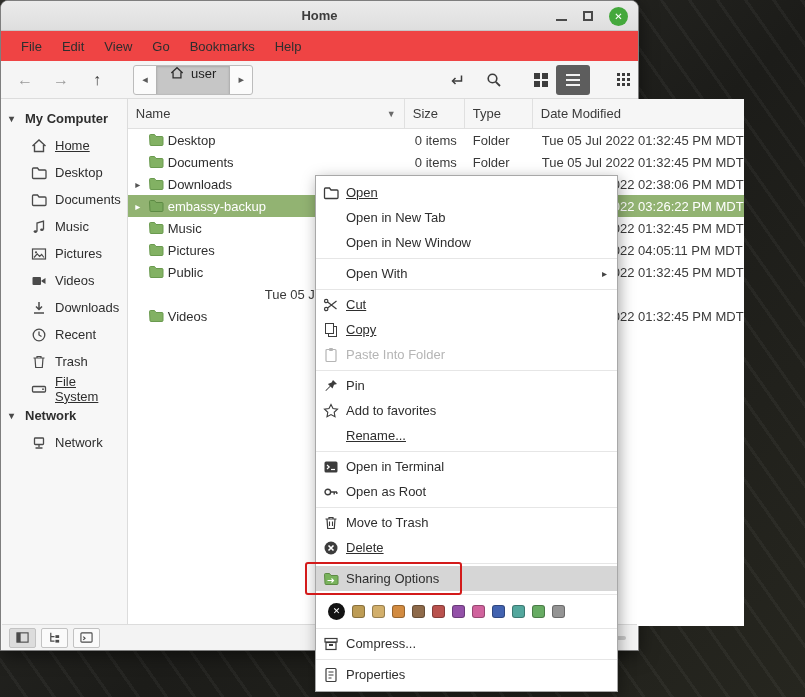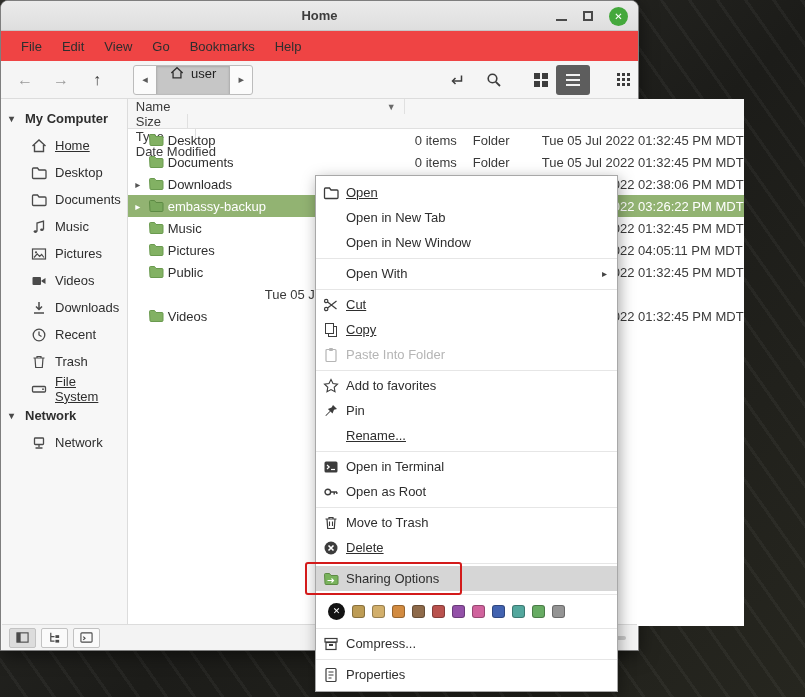--- a/index.html
+++ b/index.html
@@ -53,21 +53,21 @@
   
   .body { display:flex; height:527px; }
   .sidebar { width:173px; border-right:1px solid #dcdcdc; background:#f7f7f7; padding-top:6px; }
   .side-section { display:flex; align-items:center; gap:6px; padding:5px 8px; font-weight:bold; height:27px; }
   .side-expander { font-size:10px; color:#4a4a4a; width:10px; }
   .side-item { display:flex; align-items:center; gap:8px; padding:0 6px 0 30px; height:27px; }
   .side-item .icon16 { width:16px; height:16px; display:flex; }
   .u { text-decoration:underline; }
 
   .filearea { flex:1; background:#fff; display:flex; flex-direction:column; }
-  .list-header { display:flex; height:30px; background:#f6f6f6; border-bottom:1px solid #e0e0e0; flex-shrink:0;flex-direction:column; }
+  .list-header { display:flex; height:30px; background:#f6f6f6; border-bottom:1px solid #e0e0e0; flex-shrink:0; }
   .col { display:flex; align-items:center; padding:0 8px; border-right:1px solid #e0e0e0; color:#3a3a3a; }
   .col-name { width:277px; justify-content:space-between; }
   .col-size { width:60px; }
   .col-type { width:68px; }
   .col-date { flex:1; border-right:none; }
   .sort-arrow { font-size:9px; color:#6a6a6a; }
 
   .file-row { display:flex; height:22px; align-items:center; }
   .file-row.selected { background:#92b372; color:#fff; }
   .cell-name { width:277px; display:flex; align-items:center; gap:4px; padding-left:4px; }
@@ -512,32 +512,32 @@
           </svg>
         </span>
       <span>Paste Into Folder</span>
     </div>
 
     <div class="menu-sep"></div>
 
     <div class="menu-item">
       <span class="mi-icon">
           <svg width="16" height="16" viewBox="0 0 16 16">
+            <path d="M10 2l4 4-3 .8-1.5 3.7-2-2L3 13l-.6-.6 4.5-4.5-2-2L8.6 4.4z" fill="#3c3c3c"></path>
+          </svg>
+        </span>
+      <span>Pin</span>
+    </div>
+    <div class="menu-item">
+      <span class="mi-icon">
+          <svg width="16" height="16" viewBox="0 0 16 16">
             <path d="M8 1.5l2 4.1 4.5.6-3.3 3.1.8 4.4L8 11.6l-4 2.1.8-4.4L1.5 6.2l4.5-.6z" fill="none" stroke="#3c3c3c" stroke-width="1.1"></path>
           </svg>
         </span>
       <span>Add to favorites</span>
-    </div>
-    <div class="menu-item">
-      <span class="mi-icon">
-          <svg width="16" height="16" viewBox="0 0 16 16">
-            <path d="M10 2l4 4-3 .8-1.5 3.7-2-2L3 13l-.6-.6 4.5-4.5-2-2L8.6 4.4z" fill="#3c3c3c"></path>
-          </svg>
-        </span>
-      <span>Pin</span>
     </div>
     <div class="menu-item">
       <span class="mi-icon"></span>
       <span class="u">Rename...</span>
     </div>
 
     <div class="menu-sep"></div>
 
     <div class="menu-item">
       <span class="mi-icon">

